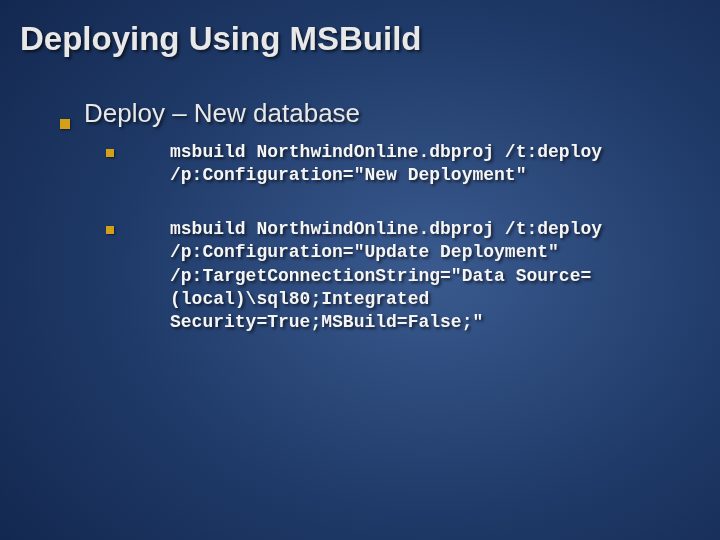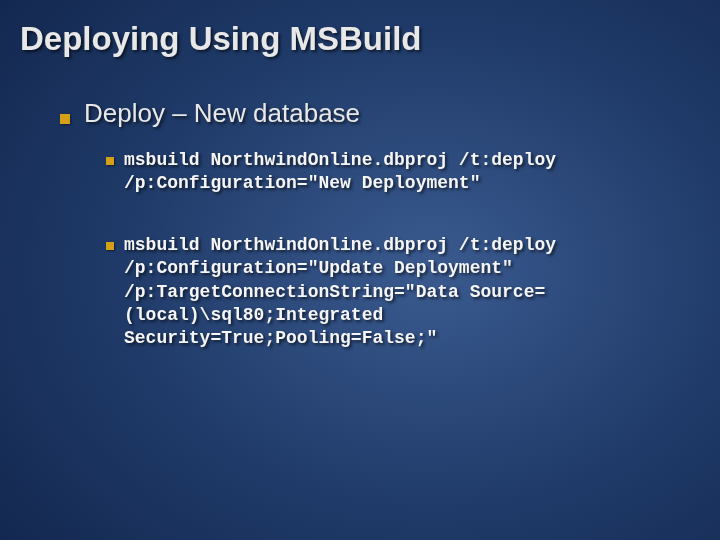--- a/index.html
+++ b/index.html
@@ -20,43 +20,44 @@
     font-weight: bold;
     color: #e8e8e8;
     text-shadow: 2px 2px 3px rgba(0,0,0,0.6);
     margin-bottom: 40px;
     letter-spacing: 0px;
   }
   .level1 {
     margin-left: 40px;
     margin-bottom: 6px;
     display: flex;
-    align-items: center;
+    align-items: flex-end;
   }
   .level1 .bullet {
     width: 10px;
     height: 10px;
     background: #d4a017;
     margin-top: 11px;
     margin-right: 14px;
     flex-shrink: 0;
     box-shadow: 1px 1px 2px rgba(0,0,0,0.5);
   }
   .level1 .text {
     font-size: 26px;
     color: #e8e8e8;
     text-shadow: 2px 2px 3px rgba(0,0,0,0.6);
   }
   .level2 {
     margin-left: 86px;
     margin-bottom: 8px;
-    margin-top: 20px;
+    margin-top: 12px;
     display: flex;
     align-items: flex-start;
     max-width: 560px;
+    gap: 46px;
   }
   .level2 .bullet {
     width: 8px;
     height: 8px;
     background: #d4a017;
     margin-top: 8px;
     margin-right: 10px;
     flex-shrink: 0;
     box-shadow: 1px 1px 2px rgba(0,0,0,0.5);
   }
@@ -86,15 +87,15 @@
   </div>
   <div class="level2">
     <div class="bullet"></div>
     <div class="code">msbuild NorthwindOnline.dbproj /t:deploy /p:Configuration="New Deployment"</div>
   </div>
 
   <div class="spacer"></div>
 
   <div class="level2">
     <div class="bullet"></div>
-    <div class="code">msbuild NorthwindOnline.dbproj /t:deploy /p:Configuration="Update Deployment" /p:TargetConnectionString="Data Source=(local)\sql80;Integrated Security=True;Pooling=False;"</div>
+    <div class="code">msbuild NorthwindOnline.dbproj /t:deploy /p:Configuration="Update Deployment" /p:TargetConnectionString="Data Source=(local)\sql80;Integrated Security=True;MSBuild=False;"</div>
   </div>
 </div>
 
 </body></html>

